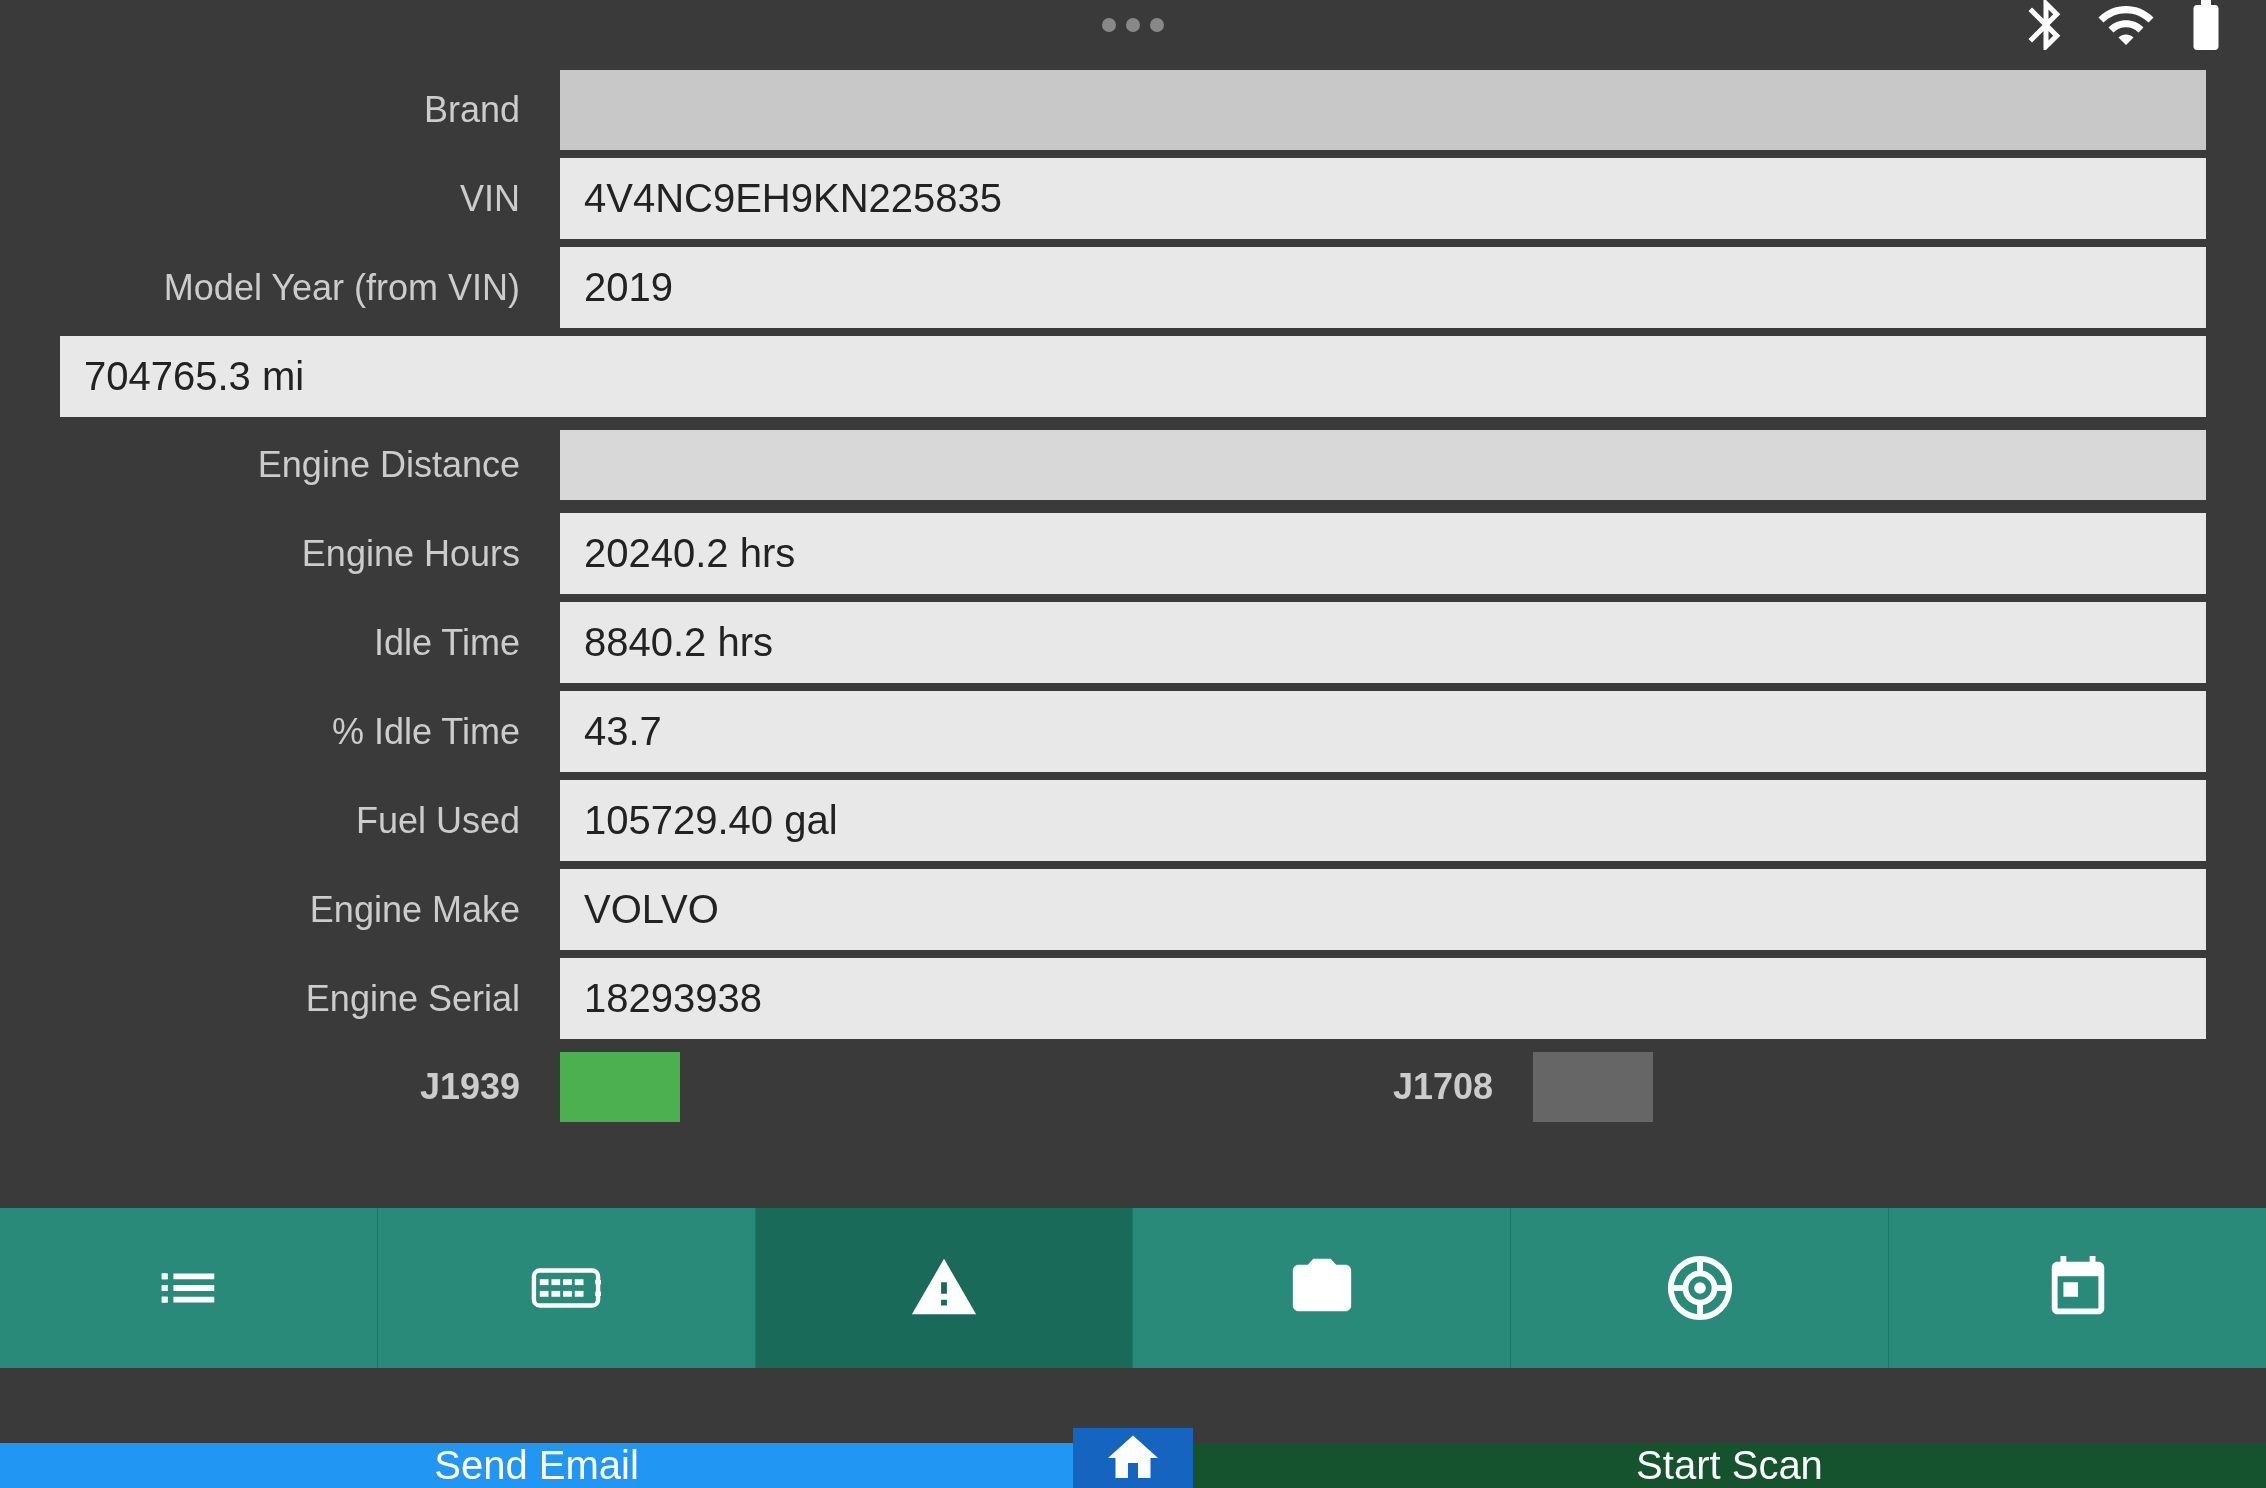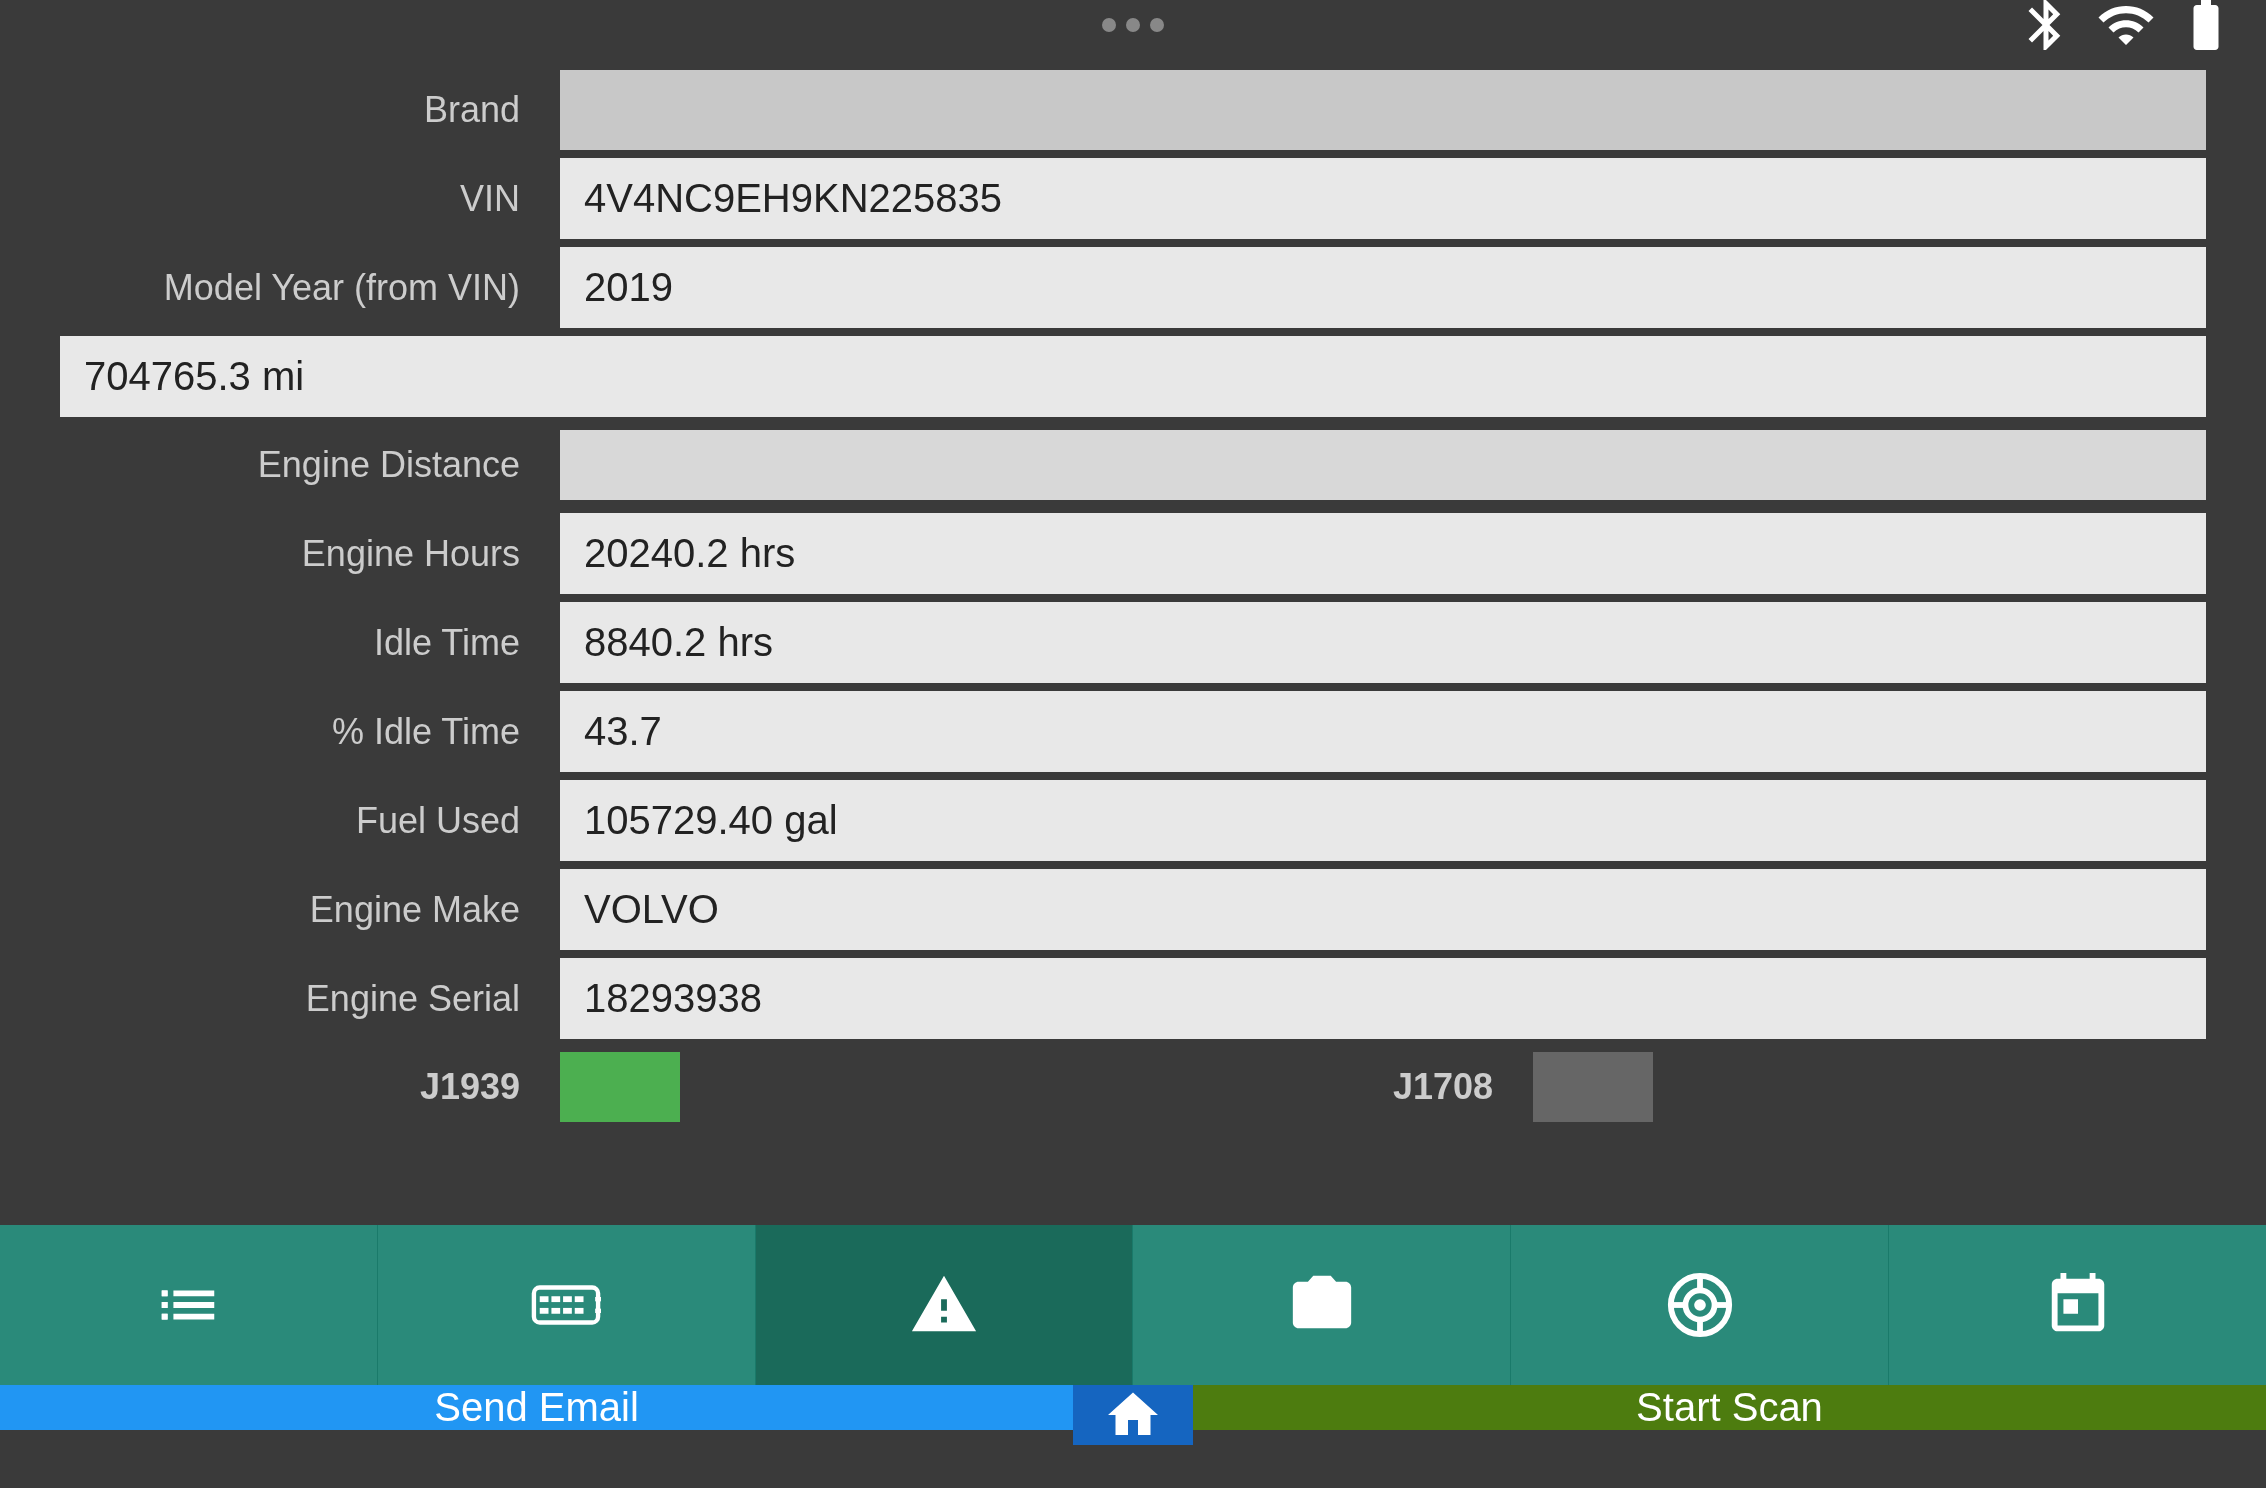--- a/index.html
+++ b/index.html
@@ -126,23 +126,23 @@
     .nav-item:last-child {
       border-right: none;
     }
 
     .nav-item.active {
       background-color: #1a6a5a;
     }
 
     
     .bottom-action-bar {
-      height: 103px;
-      display: flex;
-      align-items: flex-start;
+      height: 120px;
+      display: flex;
+      align-items: flex-end;
     }
 
     .send-email-btn {
       flex: 1;
       background-color: #2196F3;
       color: white;
       font-size: 40px;
       display: flex;
       align-items: center;
       justify-content: center;
@@ -156,21 +156,21 @@
       color: white;
       font-size: 50px;
       display: flex;
       align-items: center;
       justify-content: center;
       cursor: pointer;
     }
 
     .start-scan-btn {
       flex: 1;
-      background-color: #4d7c0f;
+      background-color: #14532d;
       color: white;
       font-size: 40px;
       display: flex;
       align-items: center;
       justify-content: center;
       cursor: pointer;
       border: none;
     }
 
     

